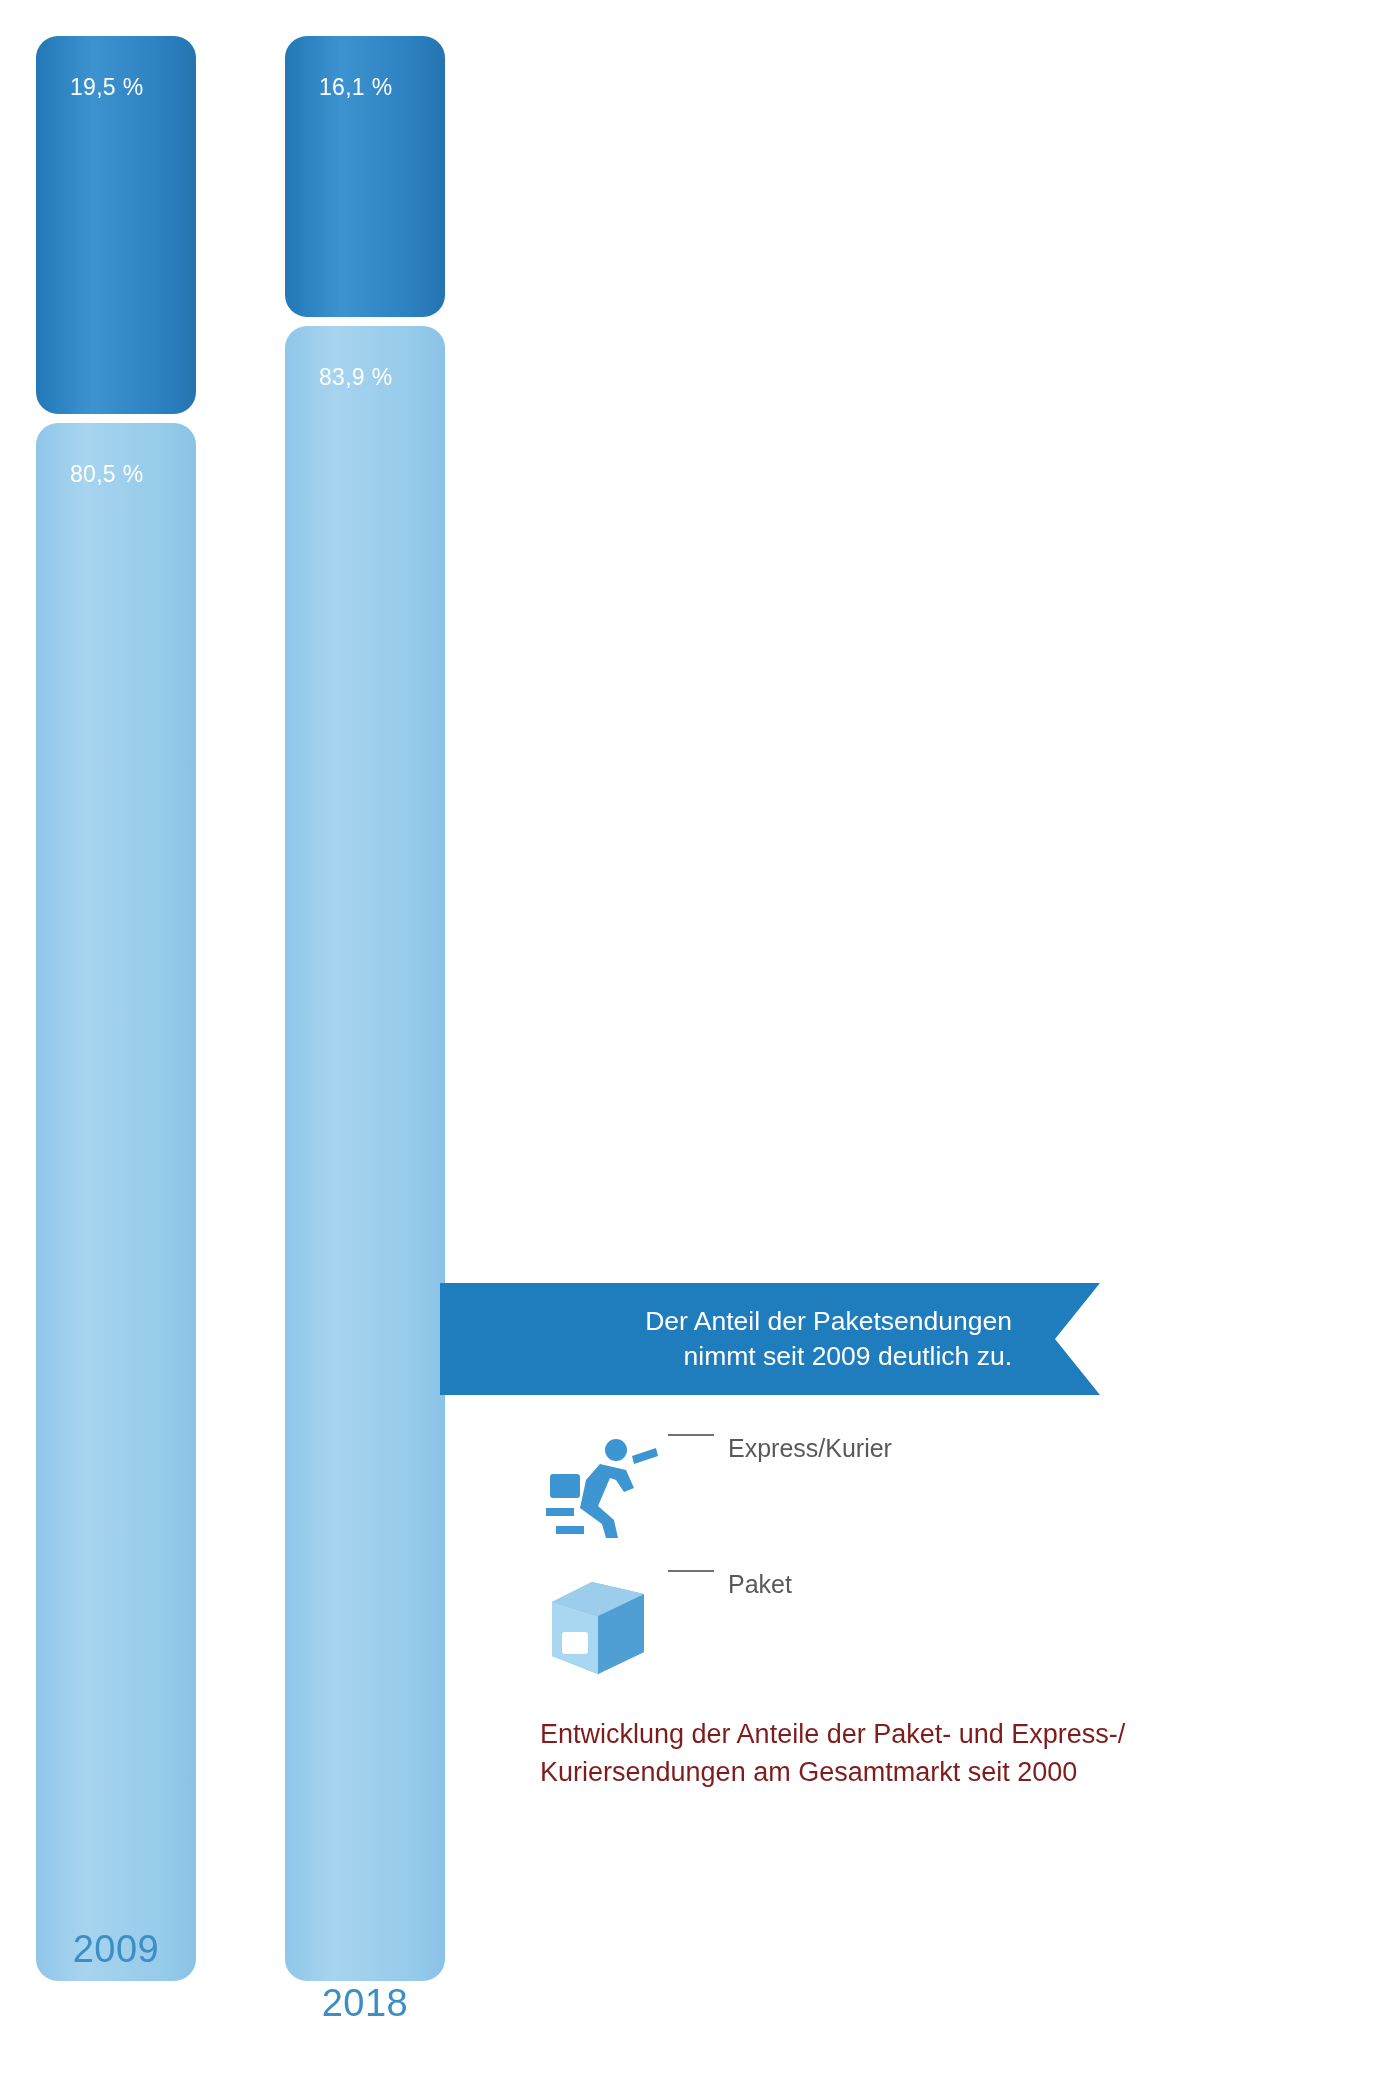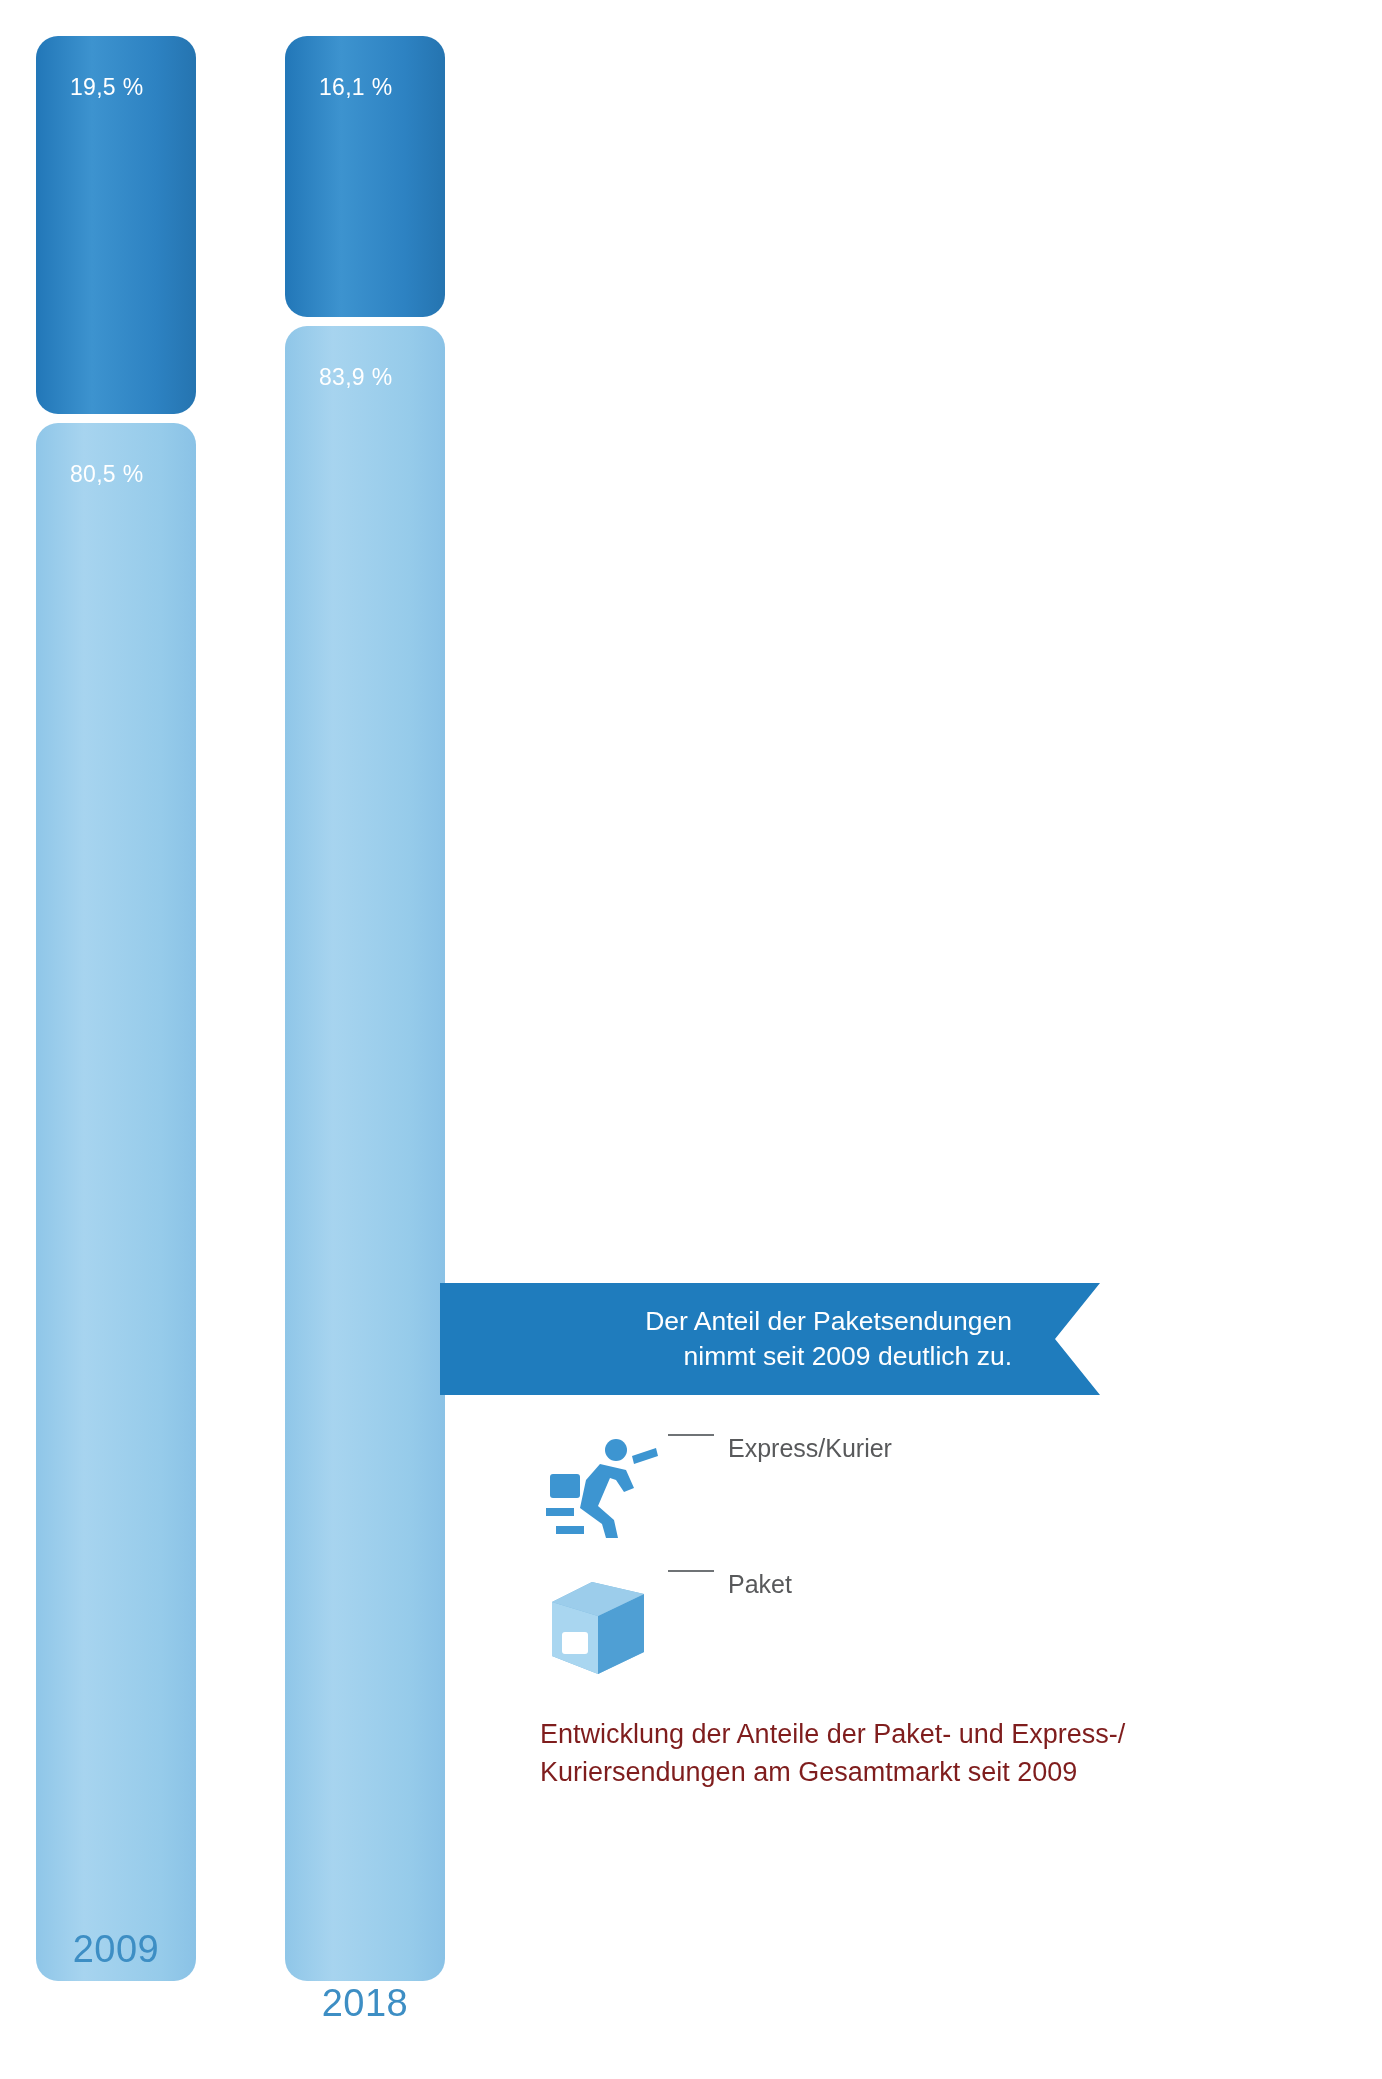--- a/index.html
+++ b/index.html
@@ -206,16 +206,16 @@
           <rect x="22" y="62" width="26" height="22" rx="3" fill="#ffffff"></rect>
         </g>
       </svg>
     </div>
     <div class="legend-dash"></div>
     <div class="legend-label">Paket</div>
   </div>
 
   <div id="caption">
     <div>Entwicklung der Anteile der Paket- und Express-/</div>
-    <div>Kuriersendungen am Gesamtmarkt seit 2009</div>
+    <div>Kuriersendungen am Gesamtmarkt seit 2000</div>
   </div>
 
 </div>
 
 </body></html>

